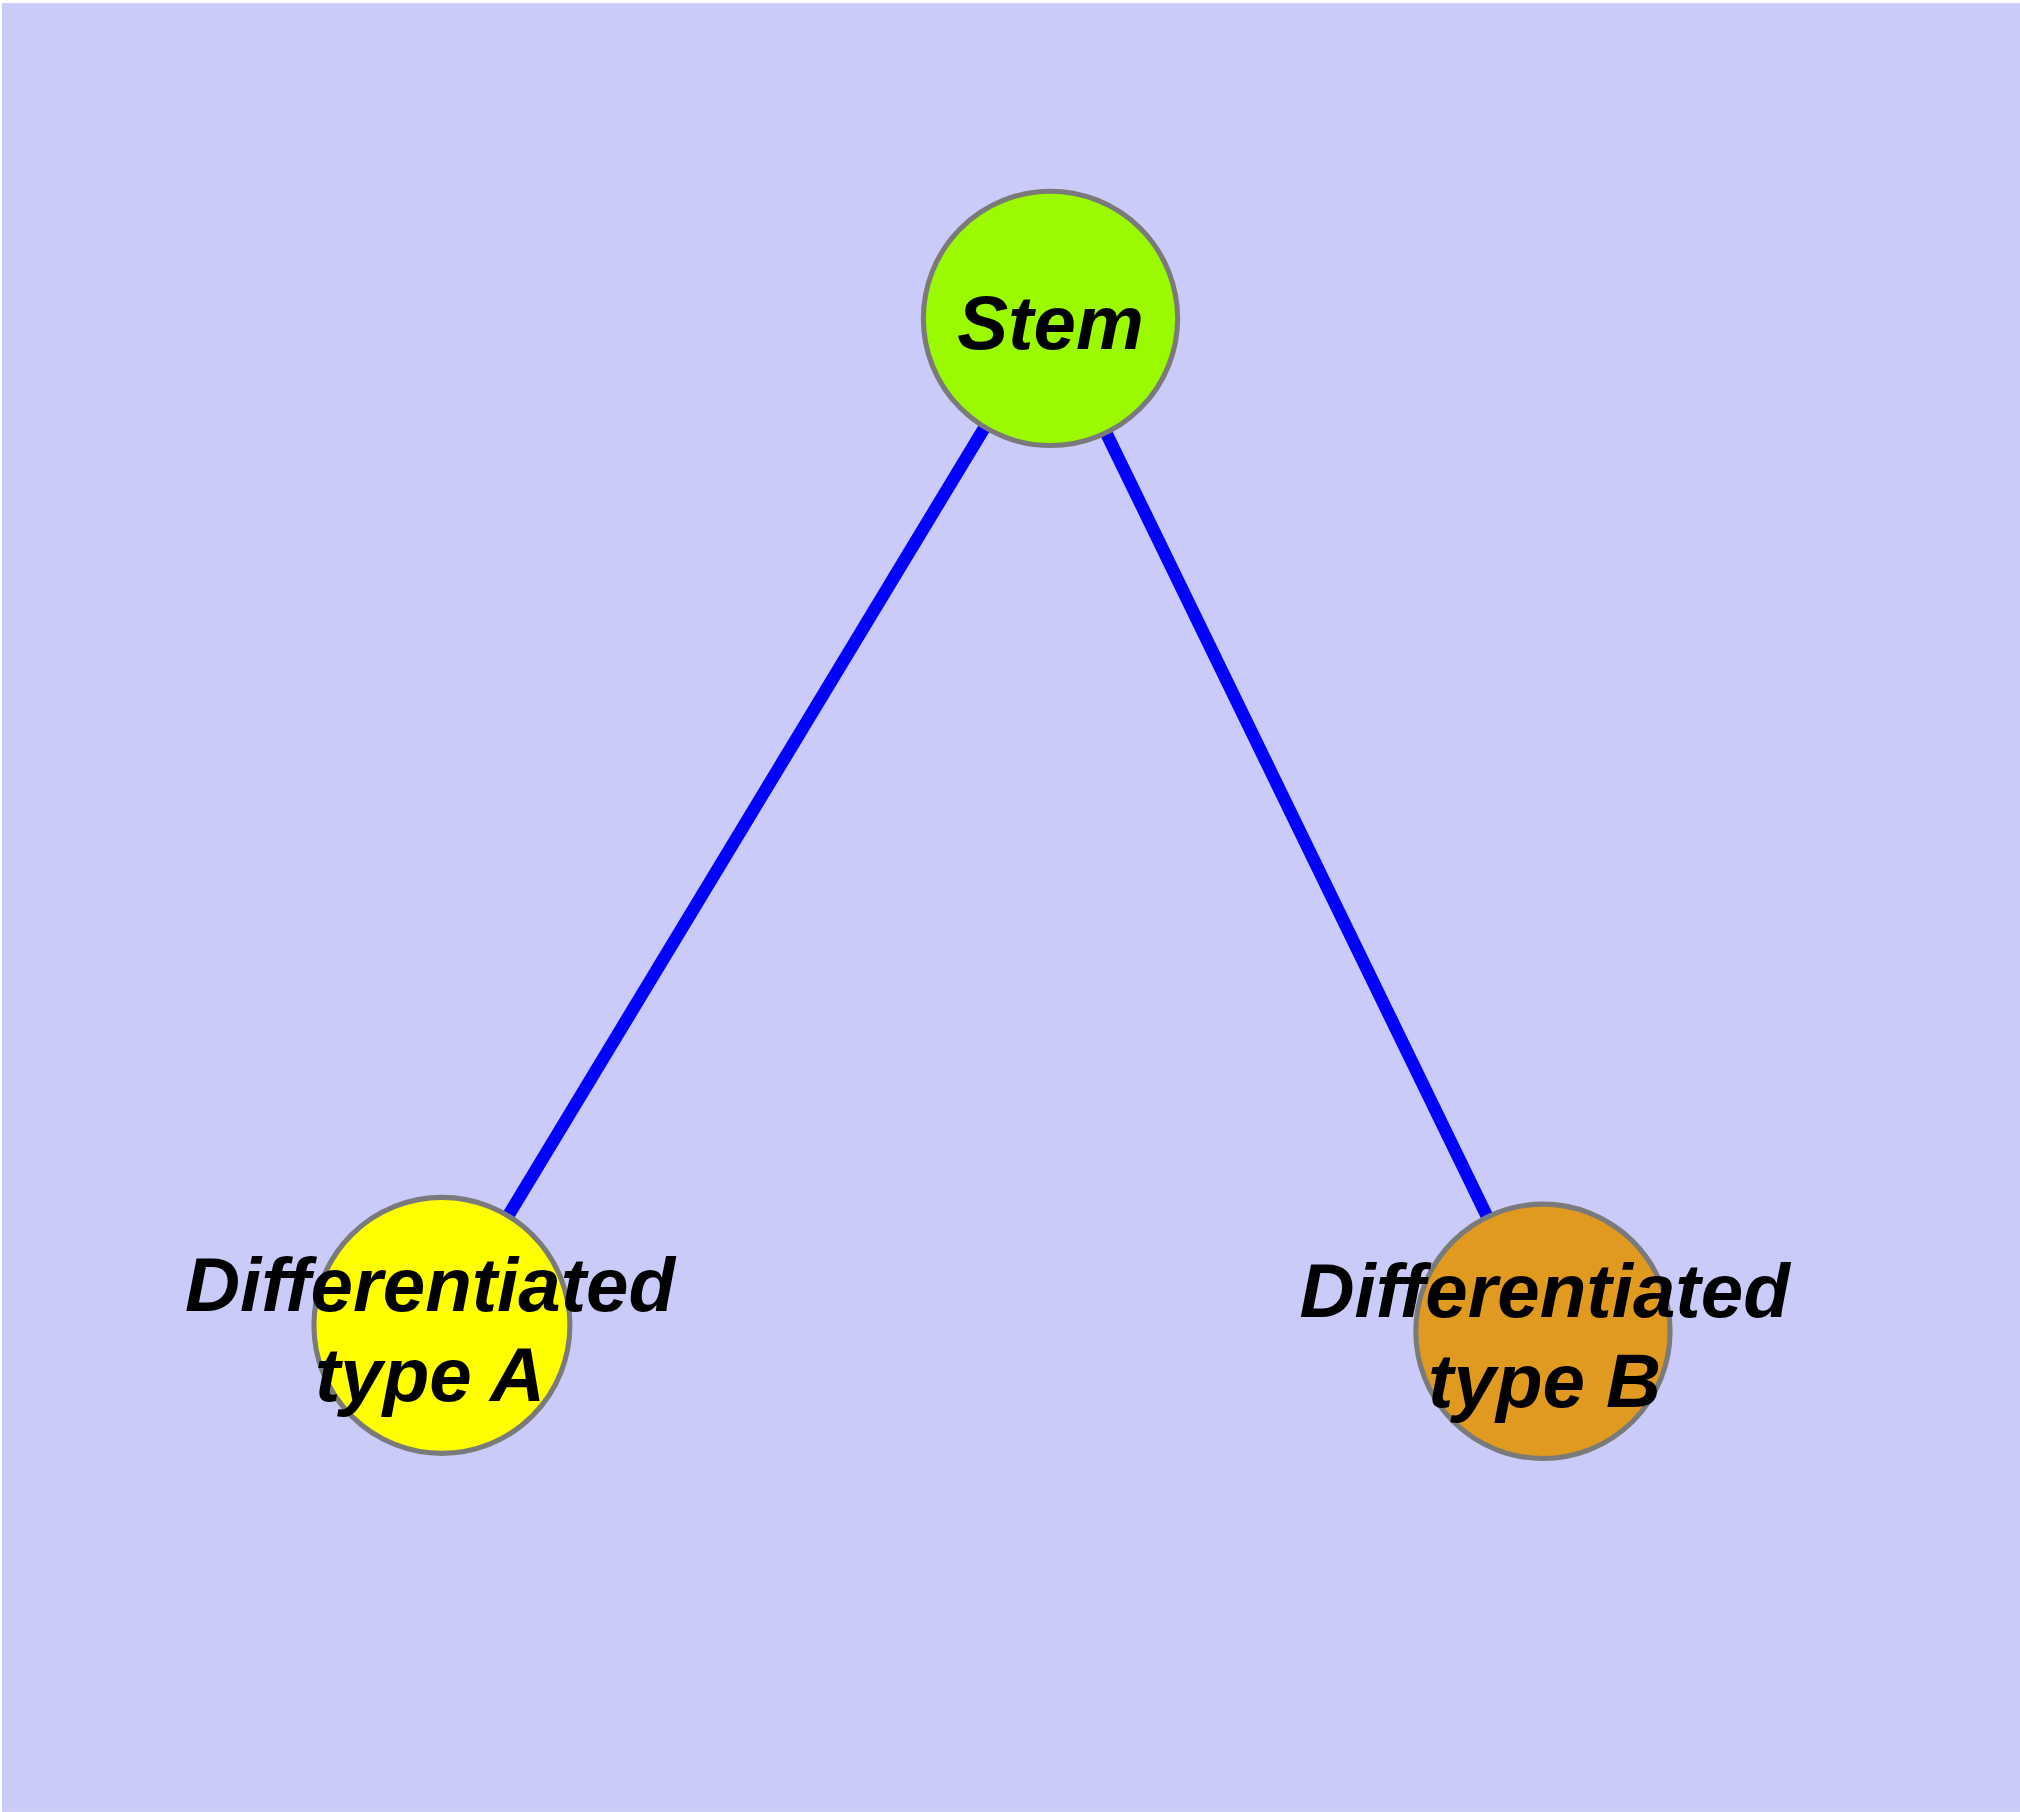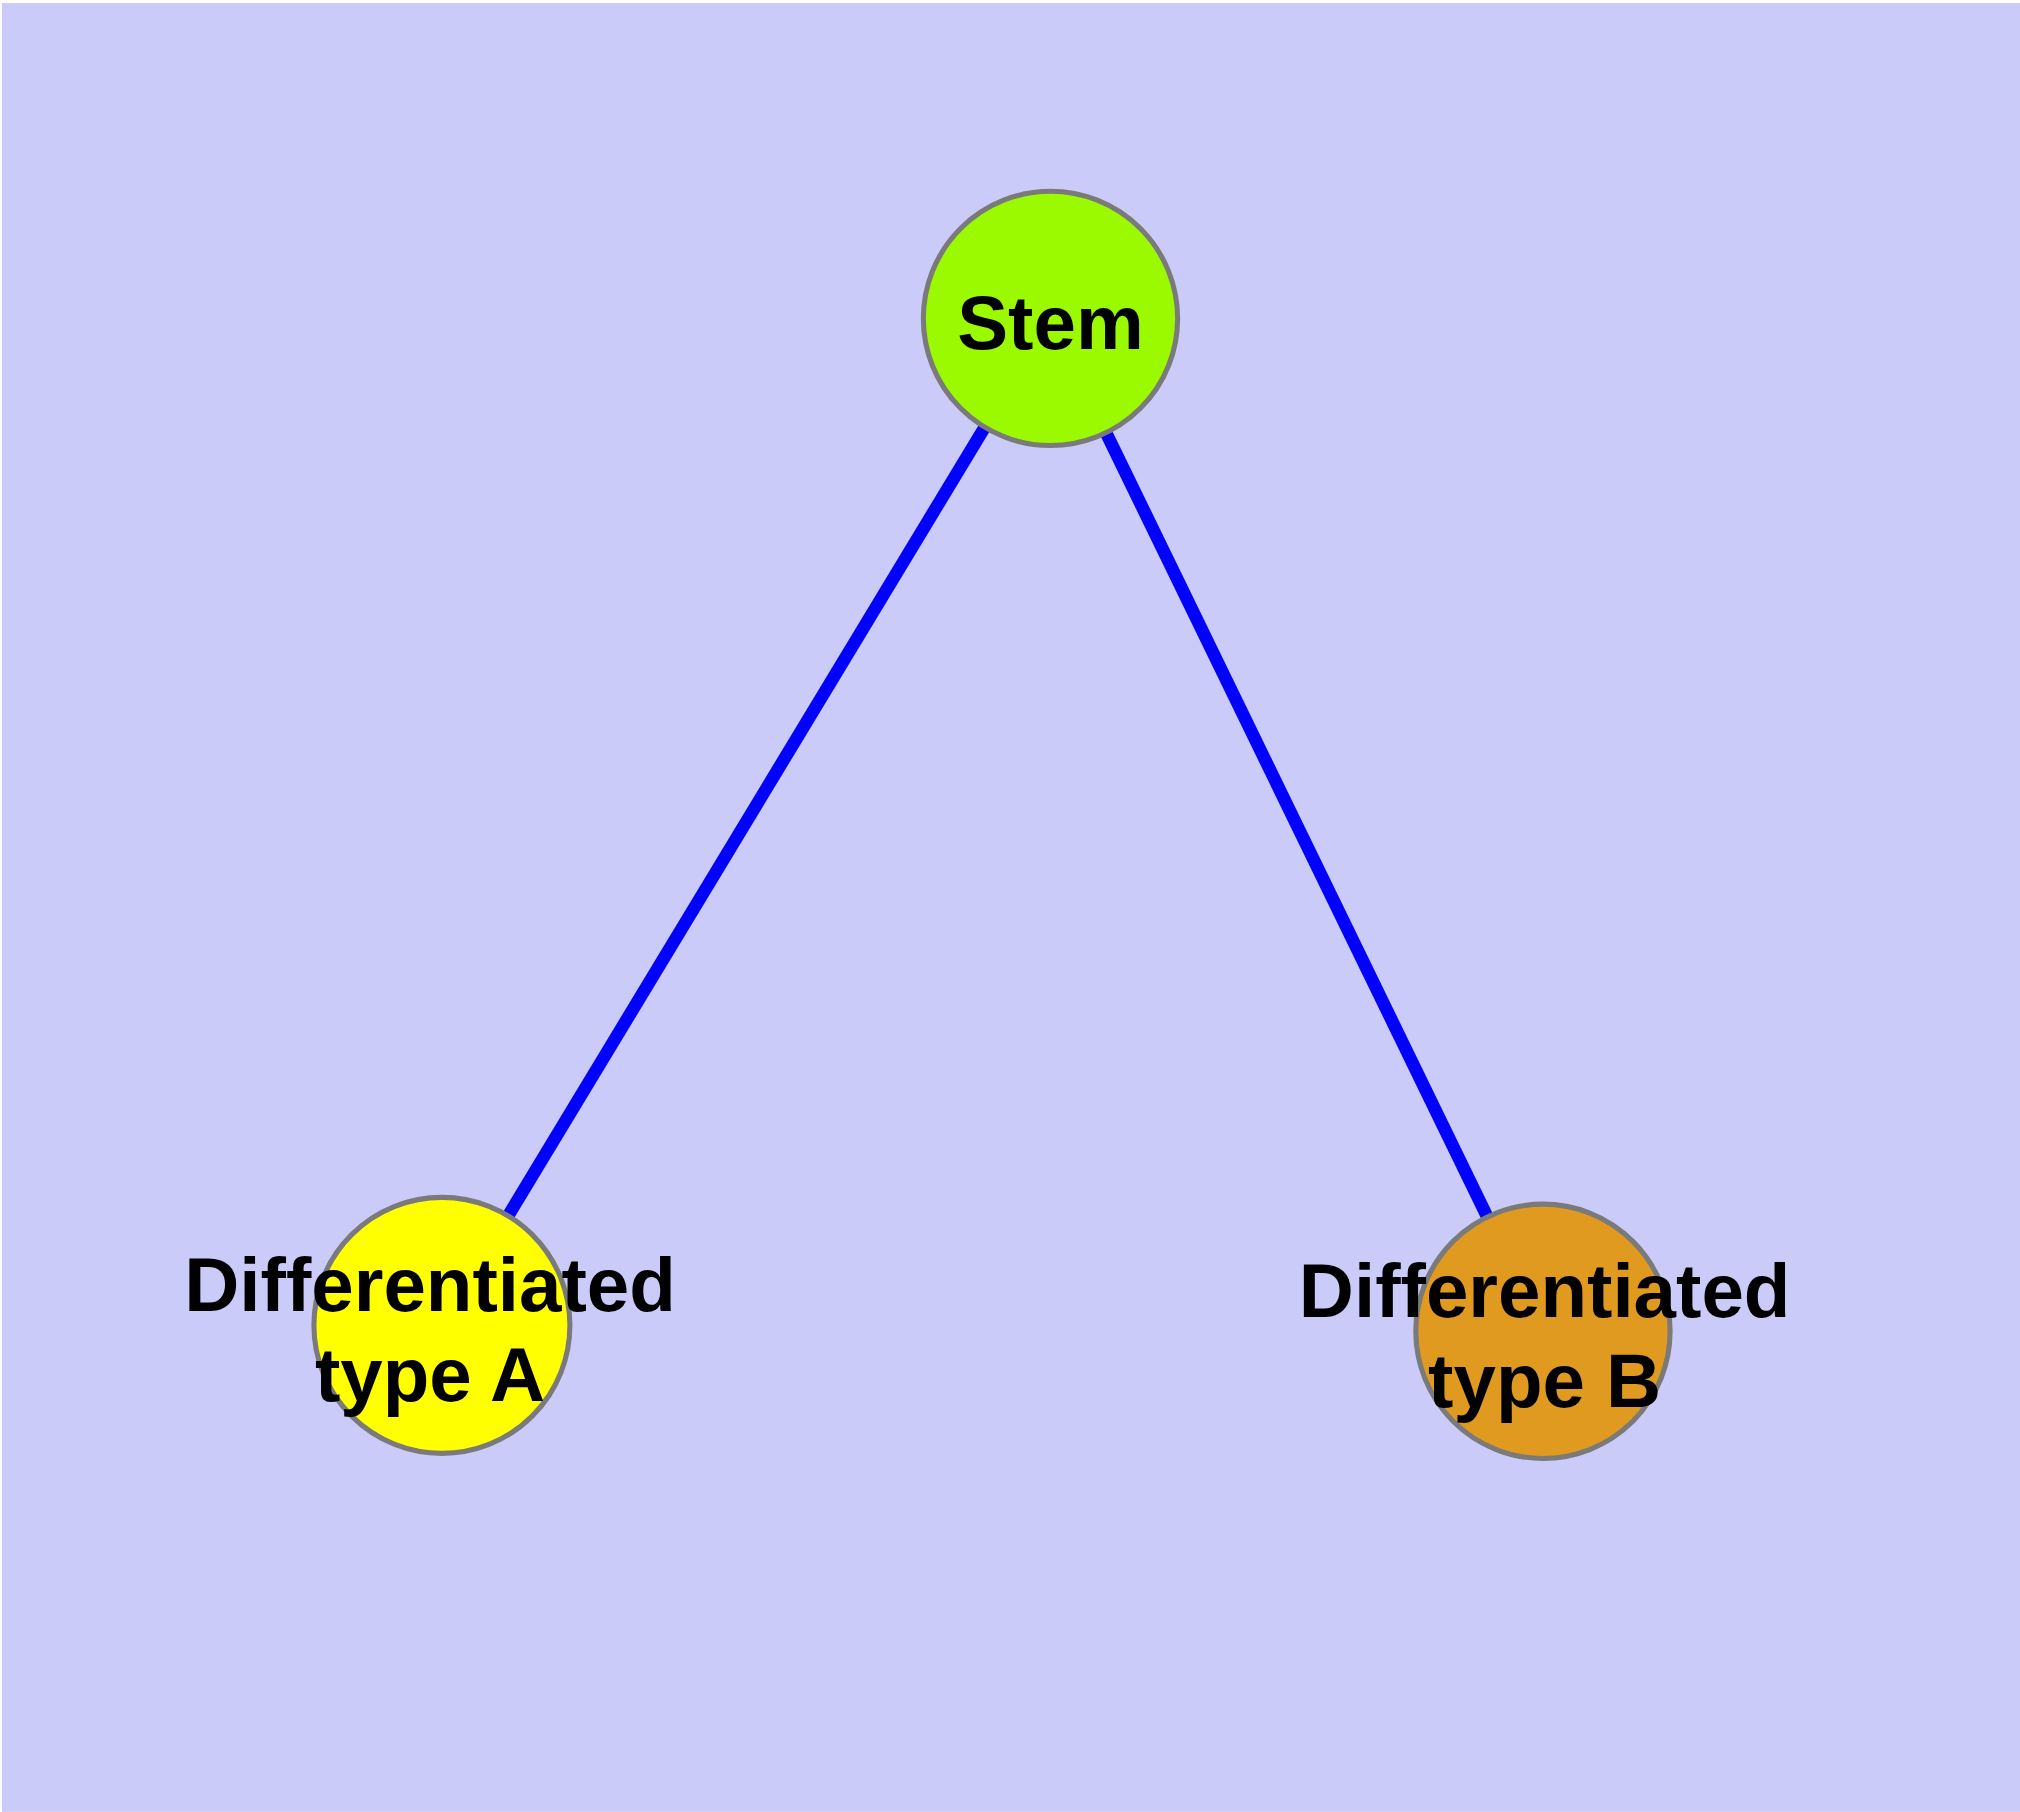--- a/index.html
+++ b/index.html
@@ -8,20 +8,21 @@
     background: #ffffff;
     width: 2021px;
     height: 1812px;
     overflow: hidden;
     font-family: "Liberation Sans", sans-serif;
   }
   .page {
     position: relative;
     width: 2021px;
     height: 1812px;
+    font-style: italic;
   }
   .plot-area {
     position: absolute;
     left: 1.7px;
     top: 3.4px;
     width: 2019px;
     height: 1809px;
   }
   svg { display: block; }
   .node-label {

